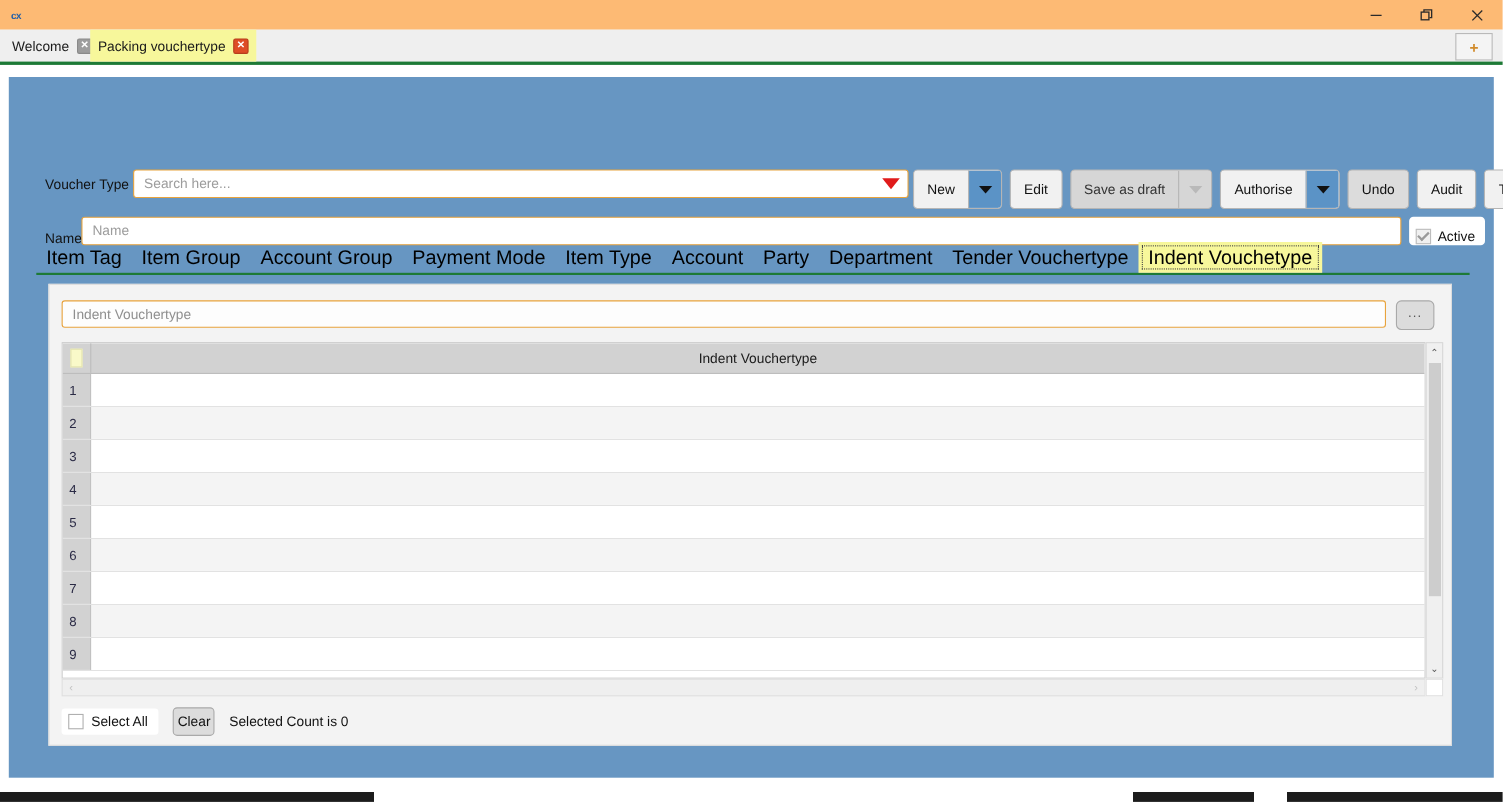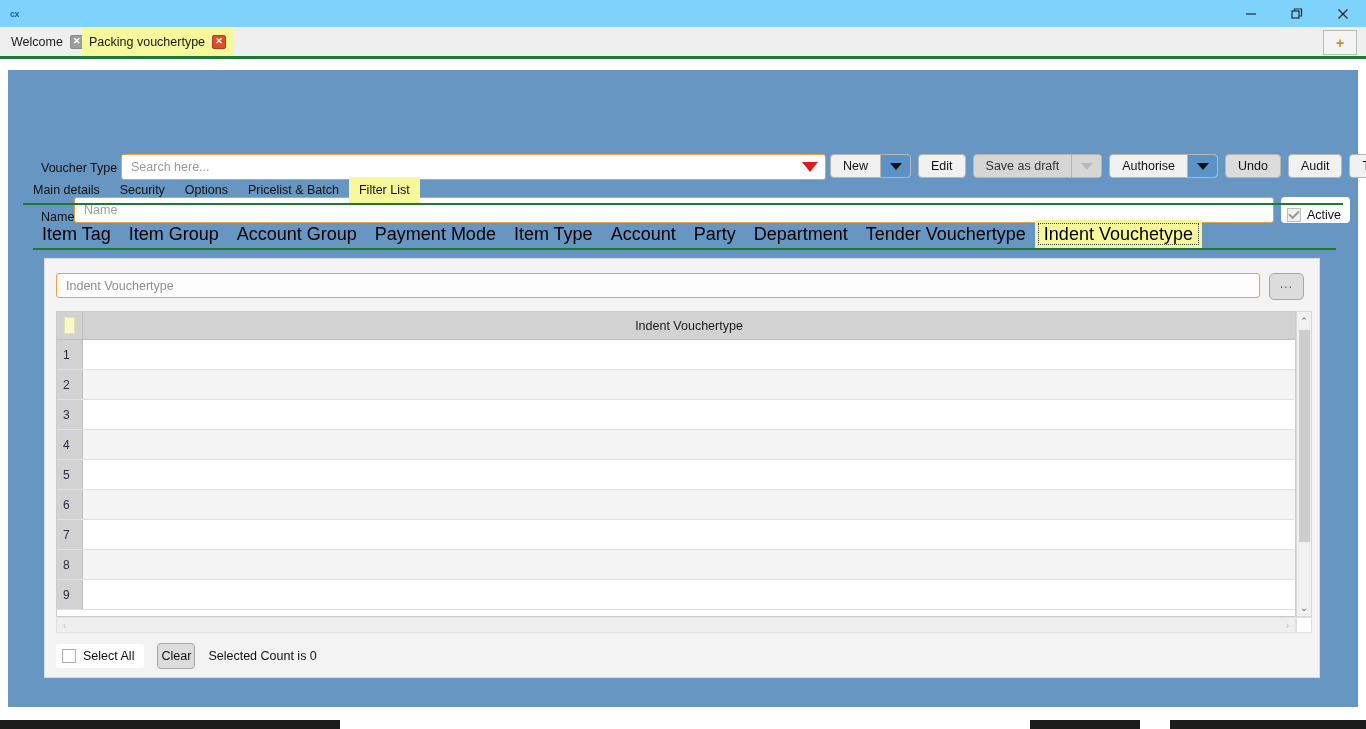--- a/index.html
+++ b/index.html
@@ -7,21 +7,21 @@
     margin: 0; padding: 0;
     width: 1366px; height: 729px;
     overflow: hidden;
     font-family: "Liberation Sans", sans-serif;
     background: #ffffff;
   }
 
   
   #titlebar {
     position: absolute; left: 0; top: 0; width: 1366px; height: 27px;
-    background: #7dd3fc;
+    background: #fdba74;
     display: flex; align-items: center;
   }
   #app-glyph {
     width: 20px; margin-left: 10px; font-size: 9px; color: #1f5fa9;
     font-weight: bold; letter-spacing: -0.5px;
   }
   #title-text {
     font-size: 12.5px; color: #1a1a1a; margin-left: 2px;
   }
   .wbtn {
@@ -90,21 +90,21 @@
   }
   .tri-down.small {
     border-left: 6px solid transparent; border-right: 6px solid transparent;
     border-top: 7px solid #111;
   }
   .tri-down.small.dim { border-top-color: #b9b9b9; }
 
   
   #toolbar { position: absolute; left: 822px; top: 84px; display: flex; gap: 7px; }
   .tb {
-    height: 24px; border: 1px solid #b5b5b5; border-radius: 4px;
+    height: 36px; border: 1px solid #b5b5b5; border-radius: 4px;
     background: #f1f1f1; display: flex; align-items: center;
     font-size: 12.5px; color: #111; overflow: hidden;
   }
   .tb .lbl { padding: 0 12px; white-space: nowrap; }
   .tb .split {
     width: 30px; height: 100%; background: #5b93c6;
     display: flex; align-items: center; justify-content: center;
     border-left: 1px solid #b5b5b5;
   }
   .tb.disabled { background: #d6d6d6; color: #333; }
@@ -349,27 +349,20 @@
 
     <div id="nm-label">Name</div>
     <div id="nm-field">
       <div class="ph">Name</div>
     </div>
     <div id="active-box">
       <span class="chk on"></span>
       <span class="t">Active</span>
     </div>
 
-    <div id="tabs1">
-      <div class="t">Main details</div>
-      <div class="t">Security</div>
-      <div class="t">Options</div>
-      <div class="t">Pricelist &amp; Batch</div>
-      <div class="t active">Filter List</div>
-    </div>
 
     <div id="tabs2">
       <div class="t">Item Tag</div>
       <div class="t">Item Group</div>
       <div class="t">Account Group</div>
       <div class="t">Payment Mode</div>
       <div class="t">Item Type</div>
       <div class="t">Account</div>
       <div class="t">Party</div>
       <div class="t">Department</div>

